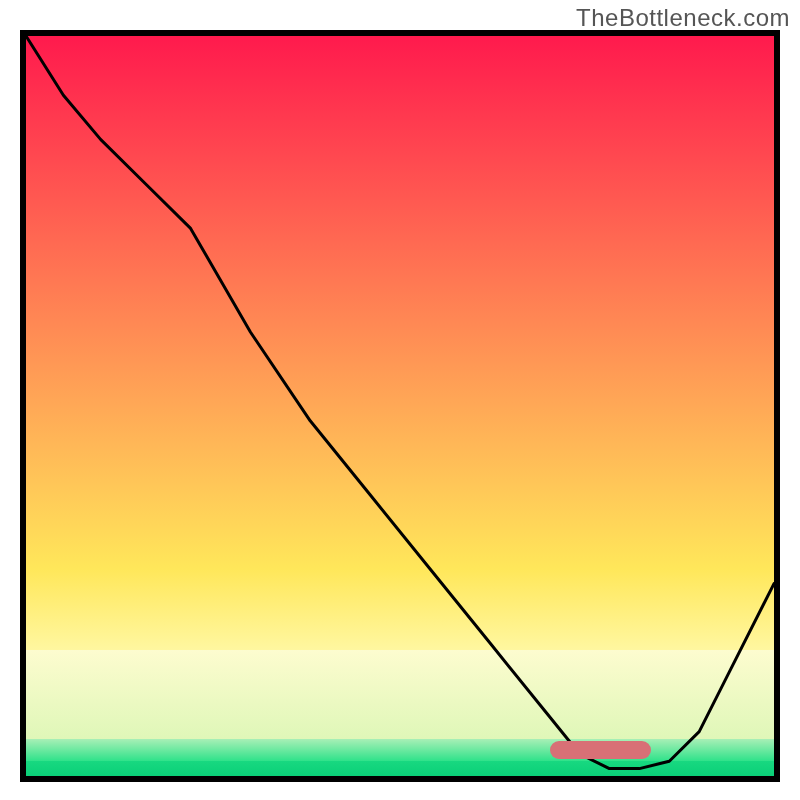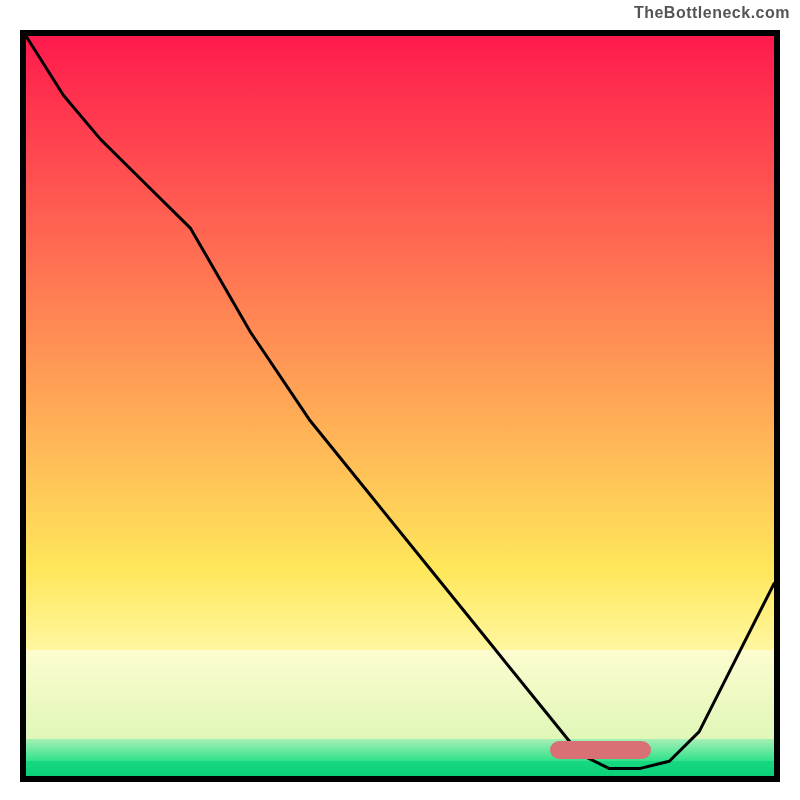--- a/index.html
+++ b/index.html
@@ -12,22 +12,22 @@
   }
   .container {
     position: relative;
     width: 800px;
     height: 800px;
   }
   .watermark {
     position: absolute;
     top: 4px;
     right: 10px;
-    font-size: 16px;
-    font-weight: 700;
+    font-size: 24px;
+    font-weight: 400;
     color: #555555;
     letter-spacing: 0.5px;
   }
   .plot-frame {
     position: absolute;
     top: 30px;
     left: 20px;
     width: 760px;
     height: 752px;
     border: 6px solid #000000;

